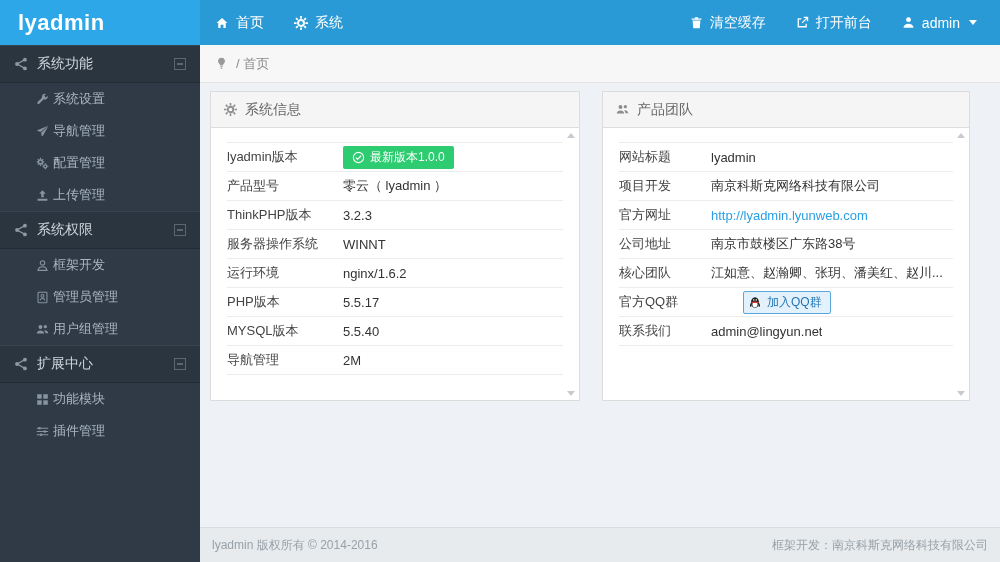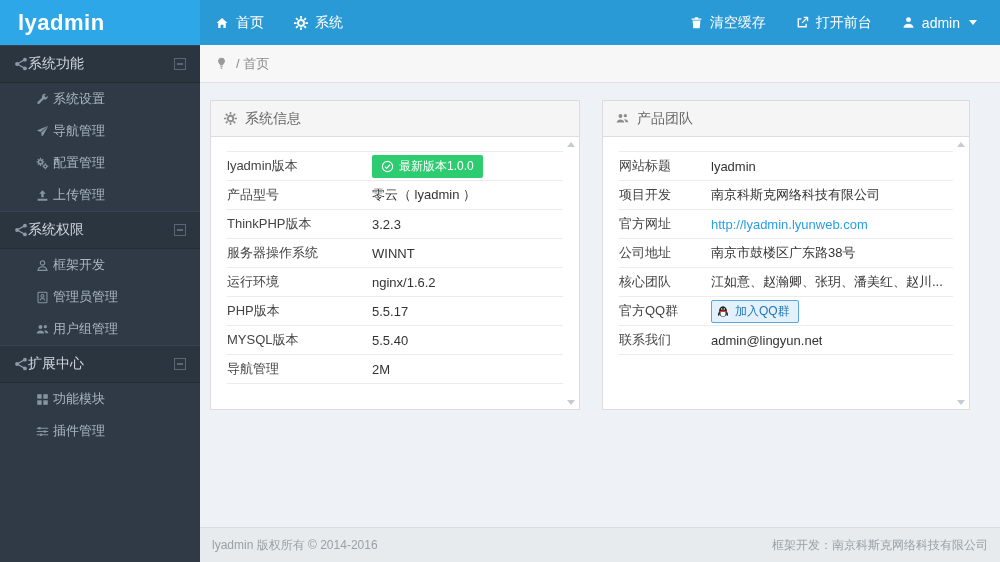--- a/index.html
+++ b/index.html
@@ -11,48 +11,48 @@
   
   .topbar { position:absolute; top:0; left:0; width:1000px; height:45px; background:#2a9ad6; display:flex; align-items:stretch; z-index:5; }
   .logo { width:200px; background:#2ea7e9; color:#fff; font-size:22px; font-weight:bold; display:flex; align-items:center; padding-left:18px; letter-spacing:.5px; }
   .tnav { display:flex;text-align:right; }
   .tnav-item { display:flex; align-items:center; gap:7px; padding:0 15px; color:#fff; font-size:14px; cursor:pointer; }
   .topbar-right { margin-left:auto; display:flex; margin-right:8px; }
   .caret { width:0; height:0; border-left:4px solid transparent; border-right:4px solid transparent; border-top:5px solid #fff; margin-left:2px; }
 
   
   .sidebar { position:absolute; top:45px; left:0; width:200px; height:517px; background:#2f3a46; }
-  .side-header { height:38px; display:flex; align-items:center; padding:0 14px; color:#cfd7dd; font-size:14px; background:#2b3540; border-top:1px solid #39434f; border-bottom:1px solid #242c35; cursor:pointer; }
+  .side-header { height:38px; display:flex; align-items:center; gap:9px; padding:0 14px; color:#cfd7dd; font-size:14px; background:#2b3540; border-top:1px solid #39434f; border-bottom:1px solid #242c35; cursor:pointer; }
   .side-header .icon { color:#8d9aa6; }
   .collapse { margin-left:auto; width:12px; height:12px; border:1px solid #5b6673; display:flex; align-items:center; justify-content:center; }
   .collapse i { display:block; width:6px; height:2px; background:#5b6673; }
   .side-item { height:32px; display:flex; align-items:center; gap:4px; padding-left:36px; color:#aab6c0; font-size:13px; cursor:pointer; }
   .side-item .icon { color:#8795a1; }
 
   
   .breadcrumb { position:absolute; top:45px; left:200px; width:800px; height:38px; background:#f7f7f7; border-bottom:1px solid #e3e3e3; display:flex; align-items:center; gap:8px; padding-left:15px; color:#8a8a8a; font-size:13px; }
   .breadcrumb .icon { color:#9a9a9a; }
 
   
   .main { position:absolute; top:83px; left:200px; width:800px; height:453px; background:#eef1f5; }
-  .panel { position:absolute; top:17px; background:#fff; border:1px solid #dcdcdc; }
+  .panel { position:absolute; top:8px; background:#fff; border:1px solid #dcdcdc; }
   .panel-left { left:10px; width:370px; height:310px; }
   .panel-right { left:402px; width:368px; height:310px; }
   .panel-header { height:36px; background:#f5f5f5; border-bottom:1px solid #dedede; display:flex; align-items:center; gap:8px; padding:0 13px; color:#676767; font-size:14px; }
   .panel-header .icon { color:#8d8d8d; }
   .panel-body { padding:14px 16px 0; }
   .rows { border-top:1px solid #ececec; }
   .row { display:flex; align-items:center; height:29px; border-bottom:1px solid #ececec; font-size:13px; color:#333; }
   .row-label { flex-shrink:0; color:#444; }
-  .panel-left .row-label { width:145px; }
+  .panel-left .row-label { width:116px; }
   .panel-right .row-label { width:92px; }
   .row-value { color:#333; overflow:hidden; white-space:nowrap; text-overflow:ellipsis; }
   .badge { display:inline-flex; align-items:center; gap:5px; background:#2ecc71; color:#fff; font-size:12px; padding:3px 9px; border-radius:2px; }
   a.link { color:#2a9fe5; text-decoration:none; }
-  .qq-btn { display:inline-flex; align-items:center; gap:5px; background:#e3f1fc; border:1px solid #59a7db; border-radius:2px; padding:2px 8px 2px 4px; color:#1d74b5; font-size:12px; cursor:pointer; font-family:inherit; }
+  .qq-btn { display:inline-flex; align-items:center; gap:5px; background:#e3f1fc; border:1px solid #59a7db; border-radius:2px; padding:2px 8px 2px 4px; color:#1d74b5; font-size:12px; cursor:pointer; font-family:inherit;margin-left:32px; }
   .scroll-arrow { position:absolute; right:4px; width:0; height:0; border-left:4px solid transparent; border-right:4px solid transparent; cursor:pointer; }
   .scroll-up { top:41px; border-bottom:5px solid #c5cbd1; }
   .scroll-down { bottom:4px; border-top:5px solid #c5cbd1; }
 
   
   .footer { position:absolute; bottom:0; left:200px; width:800px; height:26px; background:#e7ebee; border-top:1px solid #d9dee2; display:flex; align-items:center; justify-content:space-between; padding:17px 12px; color:#98a1a8; font-size:12px; }
 </style>
 </head>
 <body>
 

